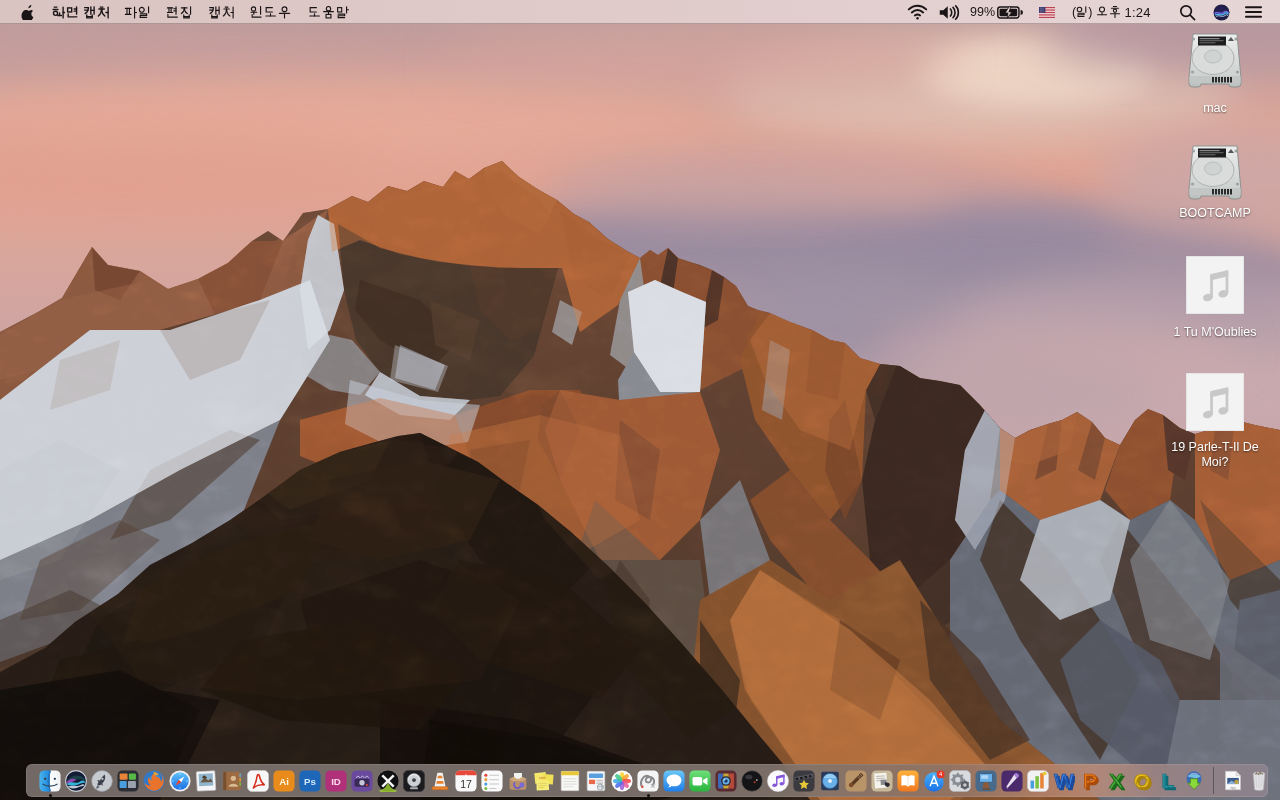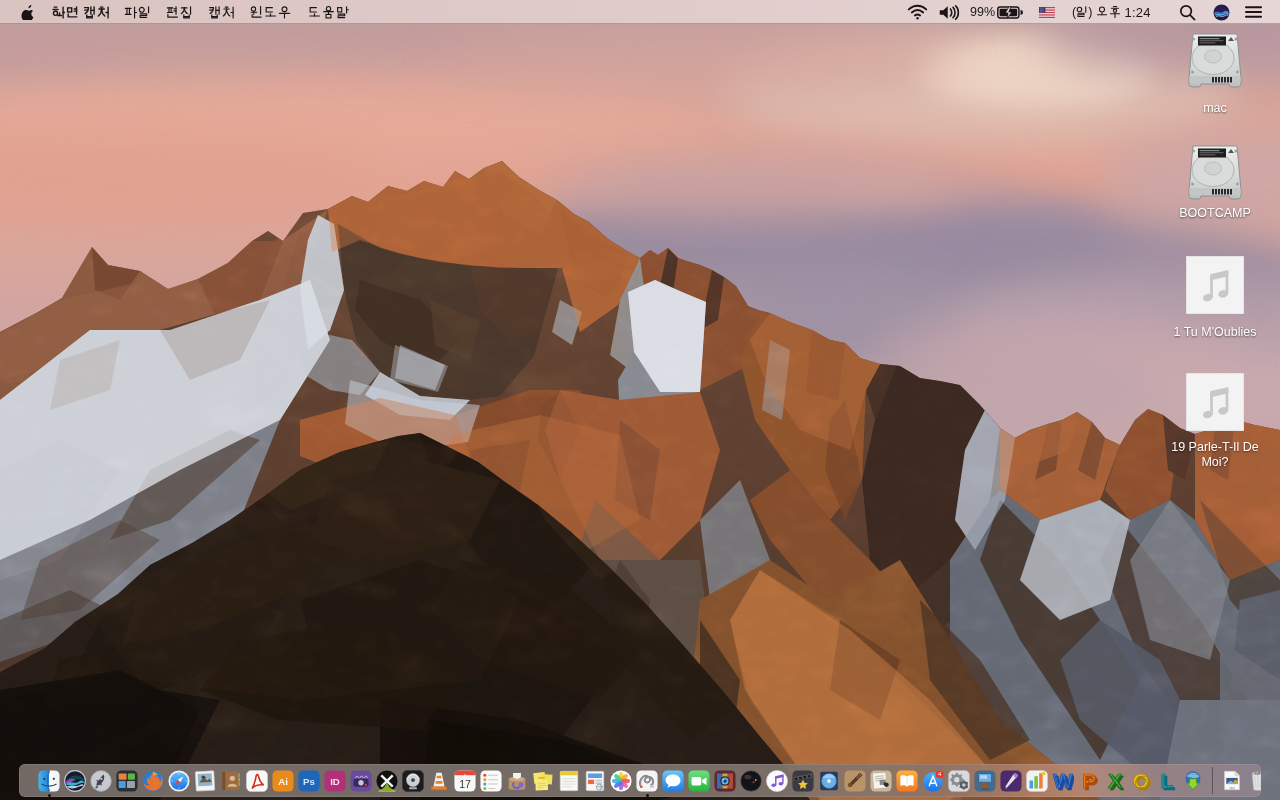--- a/index.html
+++ b/index.html
@@ -1,21 +1,21 @@
 <!DOCTYPE html>
 <html><head><meta charset="utf-8"><style>
 html,body{margin:0;padding:0;width:1280px;height:800px;overflow:hidden;font-family:"Liberation Sans",sans-serif;}
 #stage{position:relative;width:1280px;height:800px;background:#ec4899;}
 #wall{position:absolute;left:0;top:0;}
 .dicon{position:absolute;text-align:center;color:#fff;font-weight:normal;font-size:12.5px;text-shadow:0 1px 2px rgba(0,0,0,.55);}
 #menubar{position:absolute;left:0;top:0;width:1280px;height:24px;background:linear-gradient(90deg,#d9c4c1,#e0cccb 55%,#e6d6d6);border-bottom:1px solid rgba(90,60,60,.35);box-sizing:border-box;}
 .mrow{position:absolute;top:0;height:24px;display:flex;align-items:center;}
-#dock{position:absolute;left:19px;top:764px;width:1242px;height:33px;border-radius:6px;overflow:hidden;
+#dock{position:absolute;left:26px;top:764px;width:1242px;height:33px;border-radius:6px;overflow:hidden;
 background:linear-gradient(90deg,rgba(120,111,107,.94) 0%,rgba(123,113,108,.94) 42%,rgba(128,115,108,.93) 62%,rgba(142,115,101,.92) 74%,rgba(178,129,105,.9) 82%,rgba(186,139,120,.88) 86%,rgba(152,131,133,.9) 92%,rgba(140,131,142,.92) 100%);
-box-shadow:0 0 0 .5px rgba(255,255,255,.18) inset;display:flex;align-items:flex-start;padding:0 17px;box-sizing:border-box;}
+box-shadow:0 0 0 .5px rgba(255,255,255,.18) inset;display:flex;align-items:flex-start;padding:0 11px;box-sizing:border-box;}
 .di{width:26px;height:33px;flex:0 0 auto;display:flex;align-items:center;justify-content:center;position:relative;}
 .di>svg{width:22px;height:22px;}
 .di svg{display:block;}
 </style></head><body>
 <div id="stage">
 <svg id="wall" width="1280" height="800" viewBox="0 0 1280 800">
 <defs>
 <linearGradient id="sky" x1="0" y1="0" x2="0" y2="1">
 <stop offset="0" stop-color="#b89c9f"></stop>
           <stop offset=".09" stop-color="#c8a09d"></stop>

